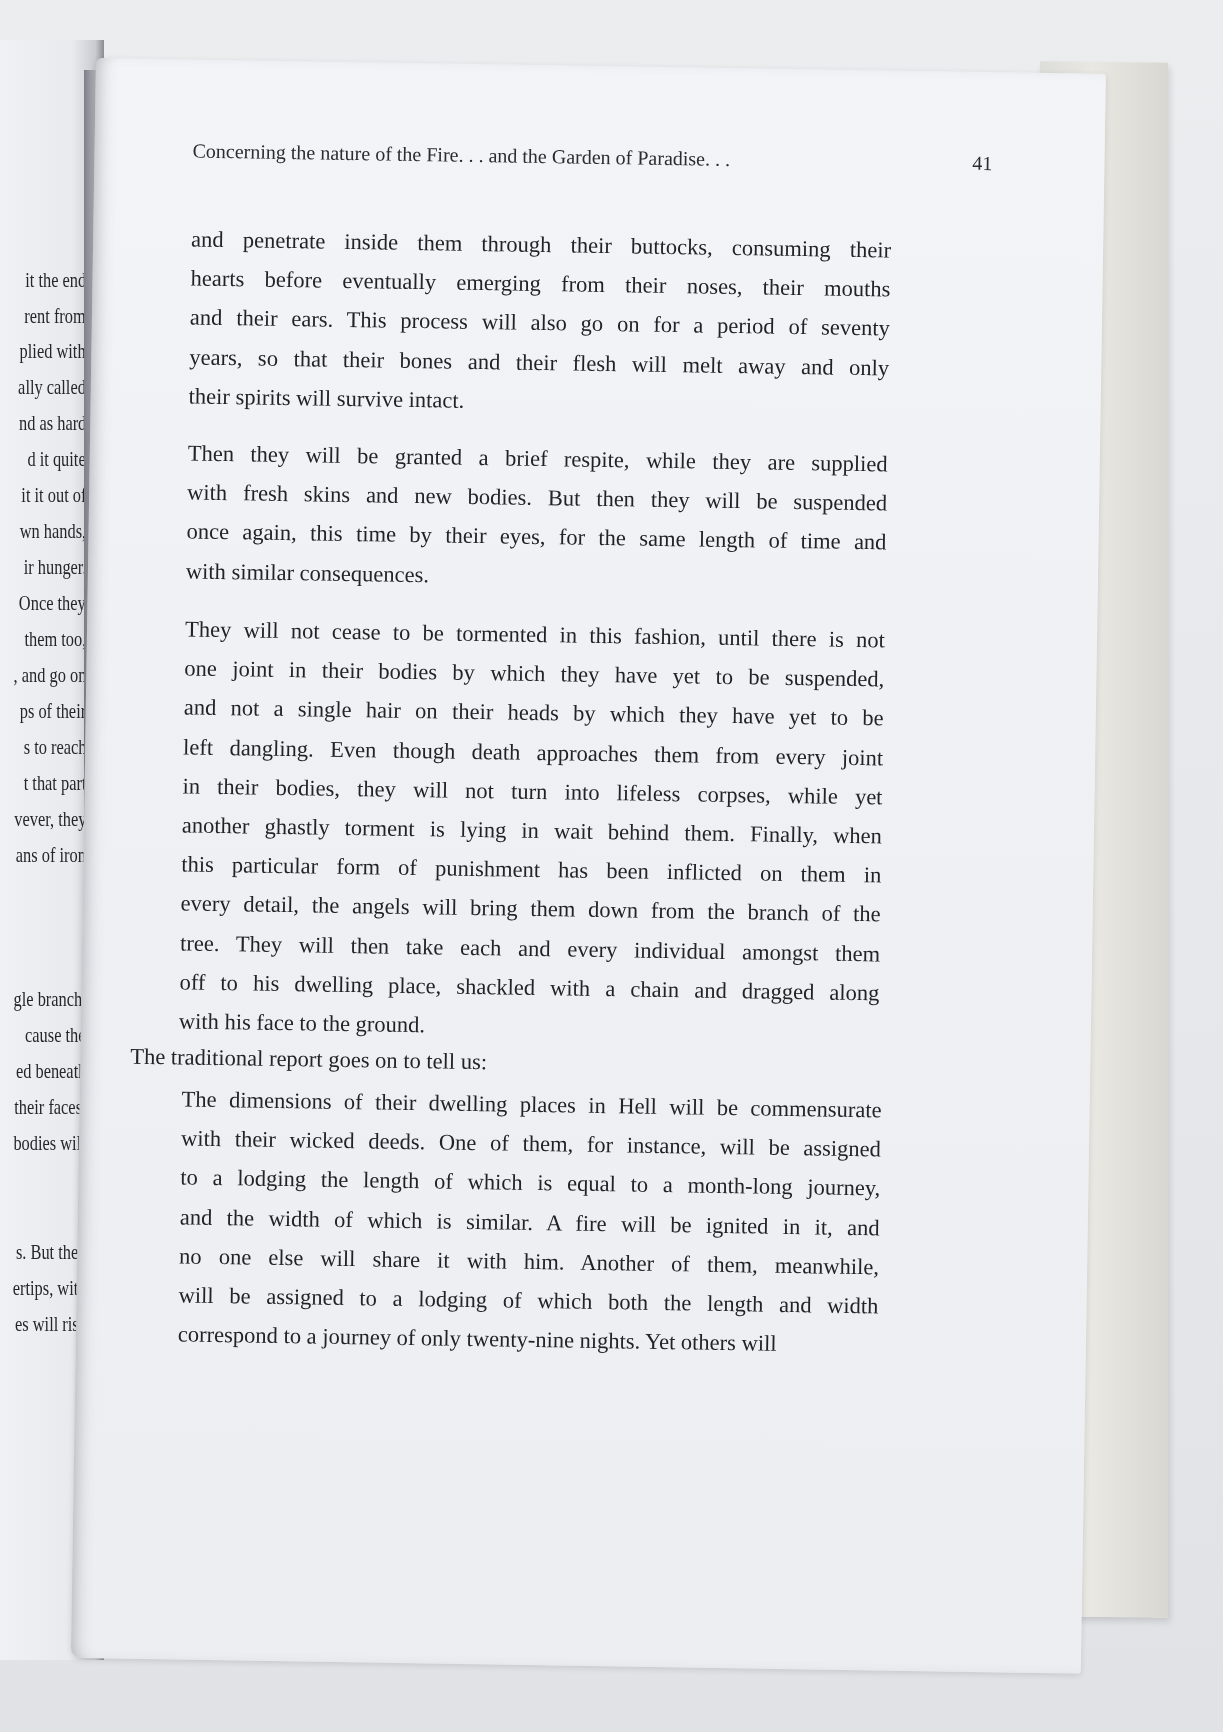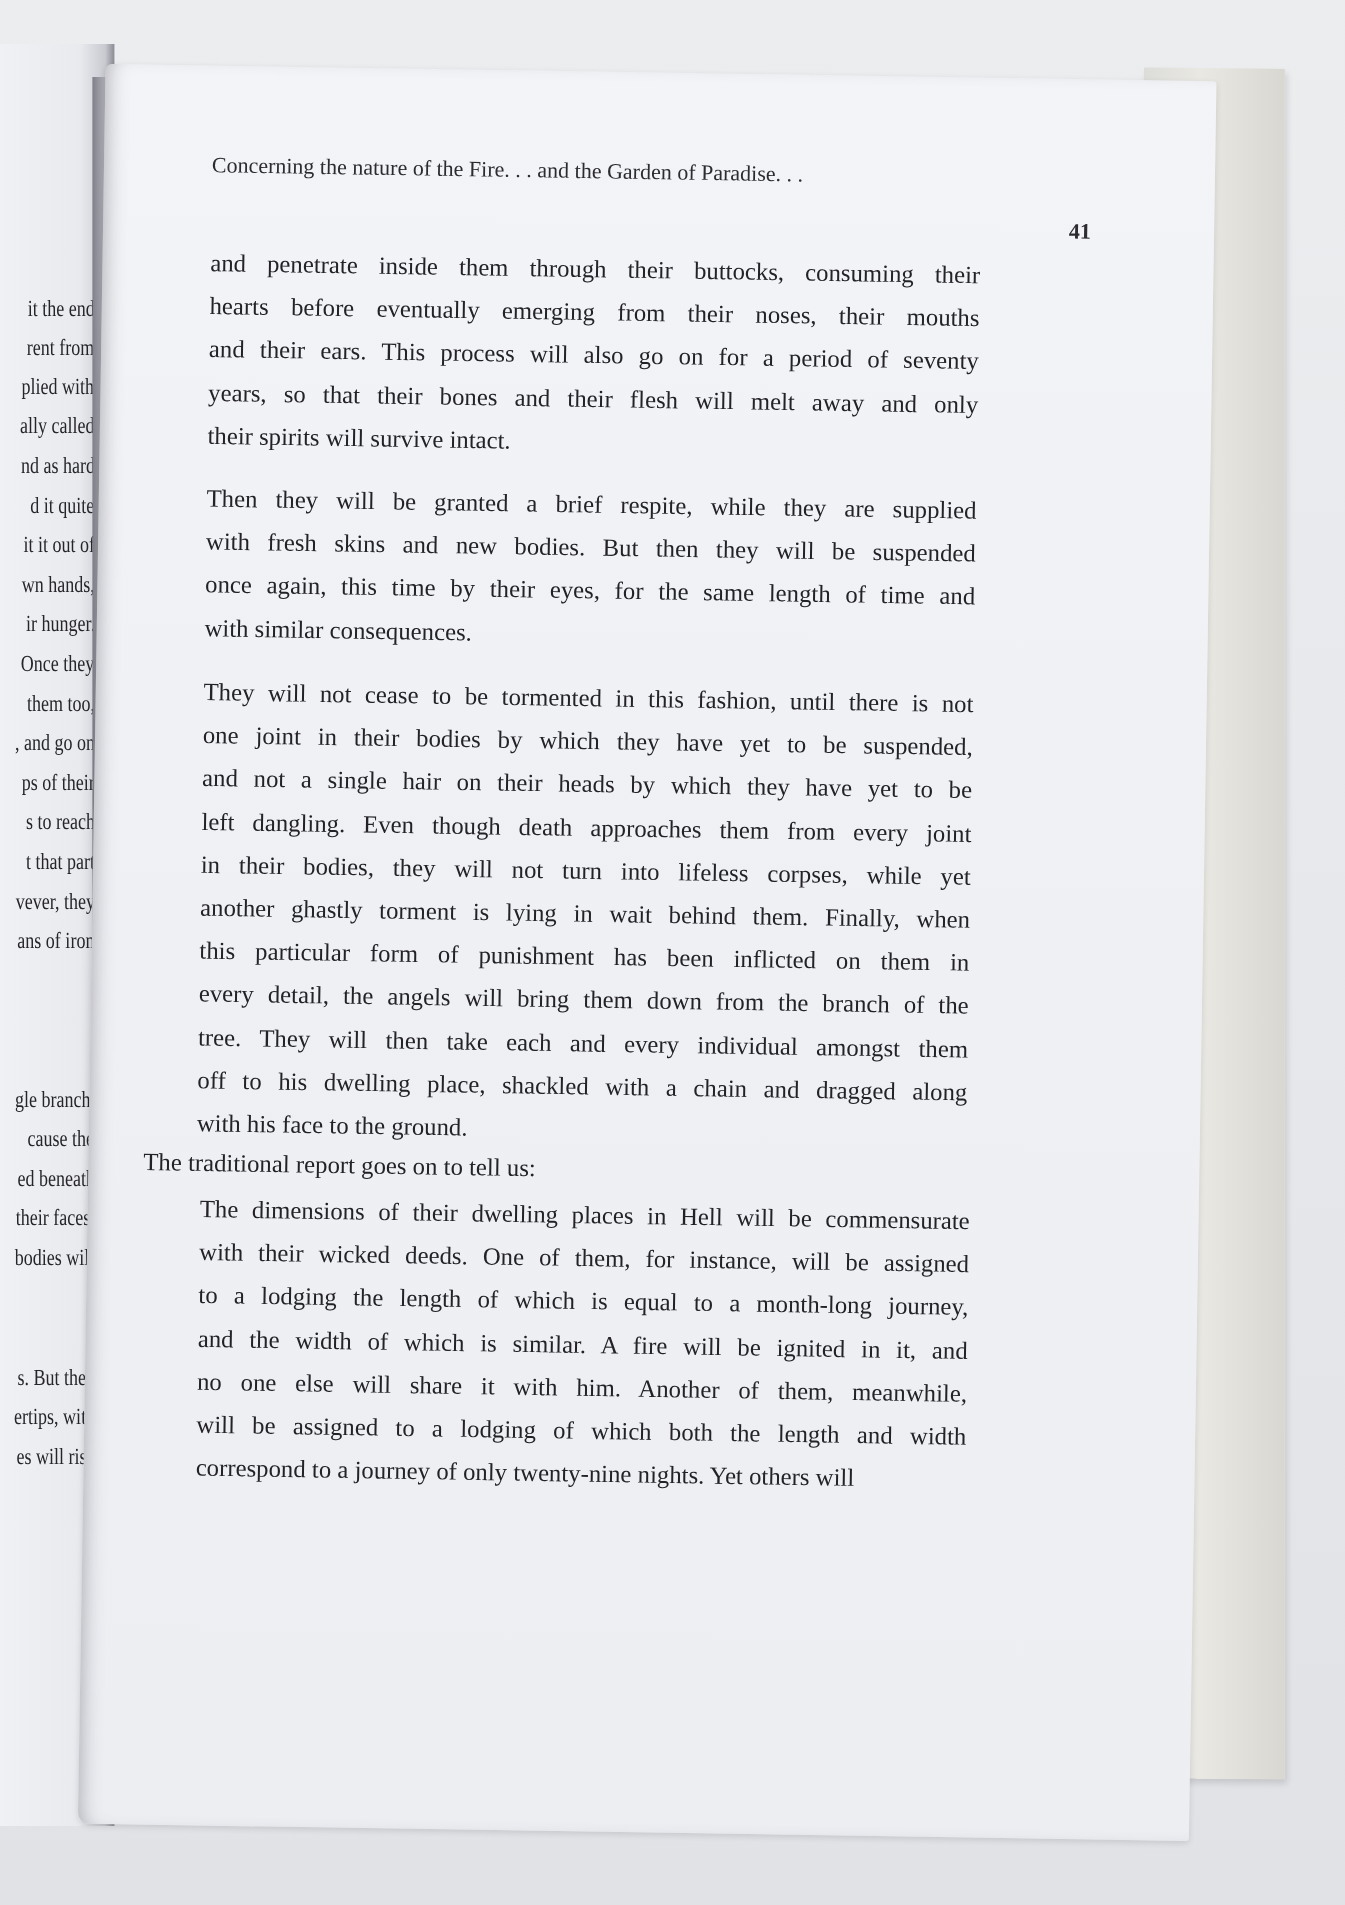--- a/index.html
+++ b/index.html
@@ -34,21 +34,21 @@
     border-radius: 6px 3px 3px 10px;
     box-shadow: 0 2px 6px rgba(0,0,0,0.12), inset 14px 0 18px -12px rgba(90,90,100,0.45);
     transform: rotate(0.9deg);
     transform-origin: 0 0;
   }
   .running-head {
     position:absolute; left:98px; top:80px; width:800px;
     font-size:20px; color:#2c2c30; font-style:normal;
     display:flex; justify-content:space-between;
   }
-  .page-num { font-weight:bold;margin-top:48px; }
+  .page-num { font-weight:normal; }
   .block { position:absolute; left:98px; width:700px; color:#232327; }
   .line {
     font-size:22.5px; line-height:39.2px; white-space:nowrap;
     display:block; text-align:justify; text-align-last:justify;
   }
   .line.last { text-align-last:left; }
   .intro { position:absolute; left:50px; font-size:22.5px; color:#232327; white-space:nowrap; }
 </style>
 </head>
 <body>

